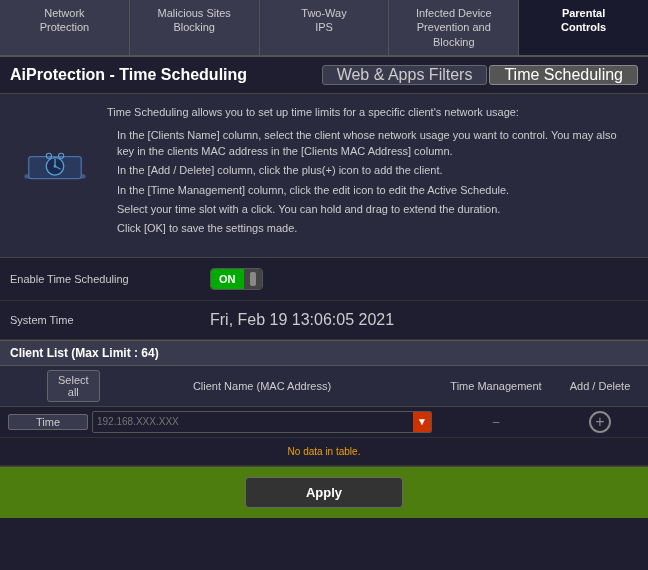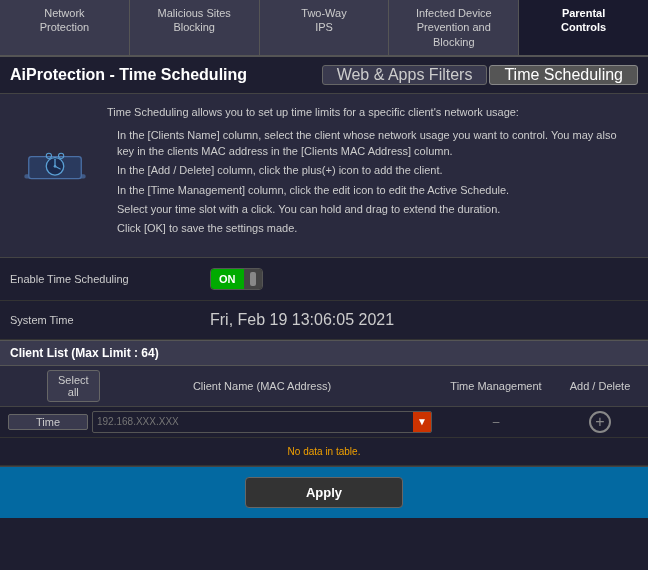--- a/index.html
+++ b/index.html
@@ -303,21 +303,21 @@
       padding: 8px;
       text-align: center;
       color: #f0a000;
       font-size: 10px;
       background: #1e1e30;
       border-bottom: 1px solid #333;
     }
 
     
     .apply-area {
-      background: #0369a1;
+      background: #4d7c0f;
       display: flex;
       align-items: center;
       justify-content: center;
       padding: 10px;
       border-top: 1px solid #444;
     }
     .apply-btn {
       background: #333;
       color: #fff;
       border: 1px solid #666;

